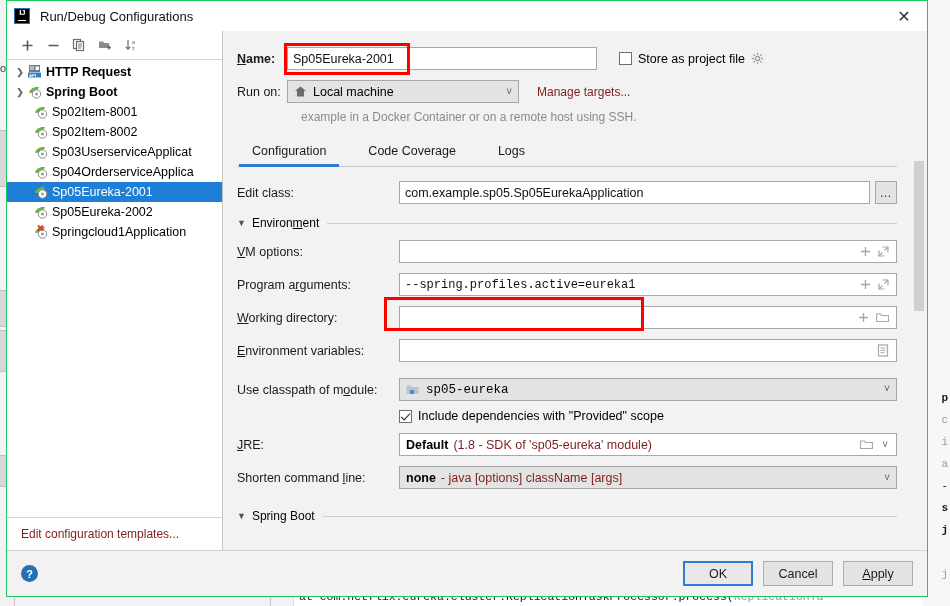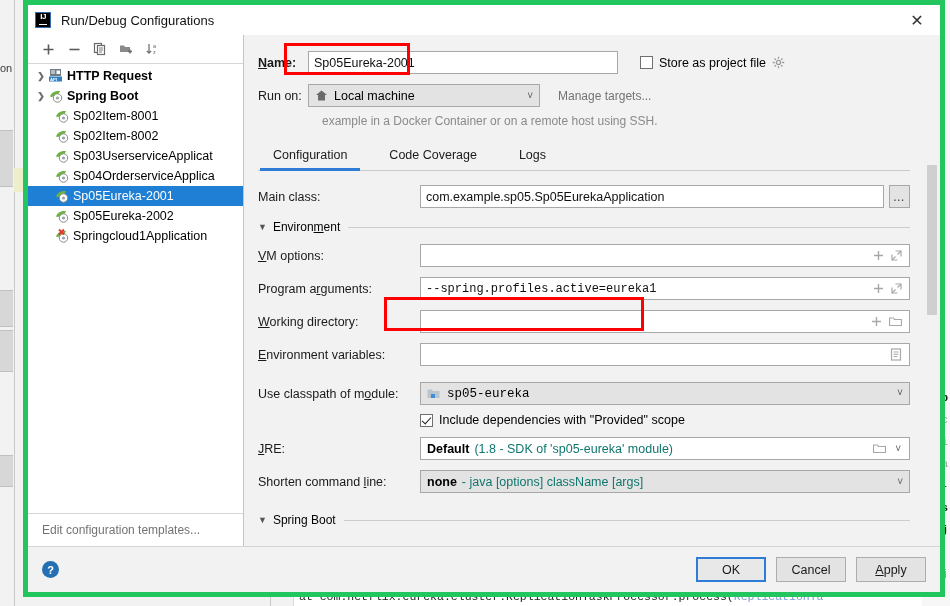--- a/index.html
+++ b/index.html
@@ -100,26 +100,26 @@
     right: 28px;
     top: 330px;
     width: 12px;
     height: 34px;
     background: #eeeecb;
   }
 
   
   #dialog {
     position: absolute;
-    left: 23px;
+    left: 6px;
     top: 0;
     width: 922px;
     height: 597px;
     background: #f2f2f2;
-    border: 5px solid #22c55e;
+    border: 1px solid #22c55e;
     box-sizing: border-box;
     display: flex;
     flex-direction: column;
   }
 
   
   .titlebar {
     height: 30px;
     background: #ffffff;
     display: flex;
@@ -253,21 +253,21 @@
   .left-footer {
     flex: none;
     height: 32px;
     border-top: 1px solid #d6d6d6;
     display: flex;
     align-items: center;
     padding-left: 14px;
     background: #ffffff;
   }
   .link {
-    color: #737373;
+    color: #7f1d1d;
     font-size: 12px;
     cursor: pointer;
   }
 
   
   .right-pane {
     flex: 1;
     min-width: 0;
     background: #f2f2f2;
     position: relative;
@@ -424,21 +424,21 @@
     display: flex;
     align-items: center;
     justify-content: center;
     font-size: 12px;
     color: #3a3a3a;
     cursor: pointer;
     letter-spacing: 1px;
     line-height: 8px;
   }
 
-  .muted { color: #0f766e; }
+  .muted { color: #7f1d1d; }
   .bold { font-weight: bold; }
 
   
   .dialog-footer {
     flex: none;
     height: 45px;
     background: #f2f2f2;
     border-top: 1px solid #d4d4d4;
     display: flex;
     align-items: center;
@@ -720,21 +720,21 @@
           <div class="hint">example in a Docker Container or on a remote host using SSH.</div>
         </div>
 
         <div class="tabs">
           <div class="tab active">Configuration</div>
           <div class="tab">Code Coverage</div>
           <div class="tab">Logs</div>
         </div>
 
         <div class="row" style="margin-top:14px;margin-bottom:12px;">
-          <span class="lbl" style="width:162px;">Main class:</span>
+          <span class="lbl" style="width:162px;">Edit class:</span>
           <div class="txt" style="width:475px;">com.example.sp05.Sp05EurekaApplication</div>
           <div class="browse-btn">…</div>
         </div>
 
         <div class="section">
           <span class="sec-arrow">▼</span>
           <span class="sec-title">Environ<span class="u">m</span>ent</span>
           <span class="sec-line"></span>
         </div>
 

